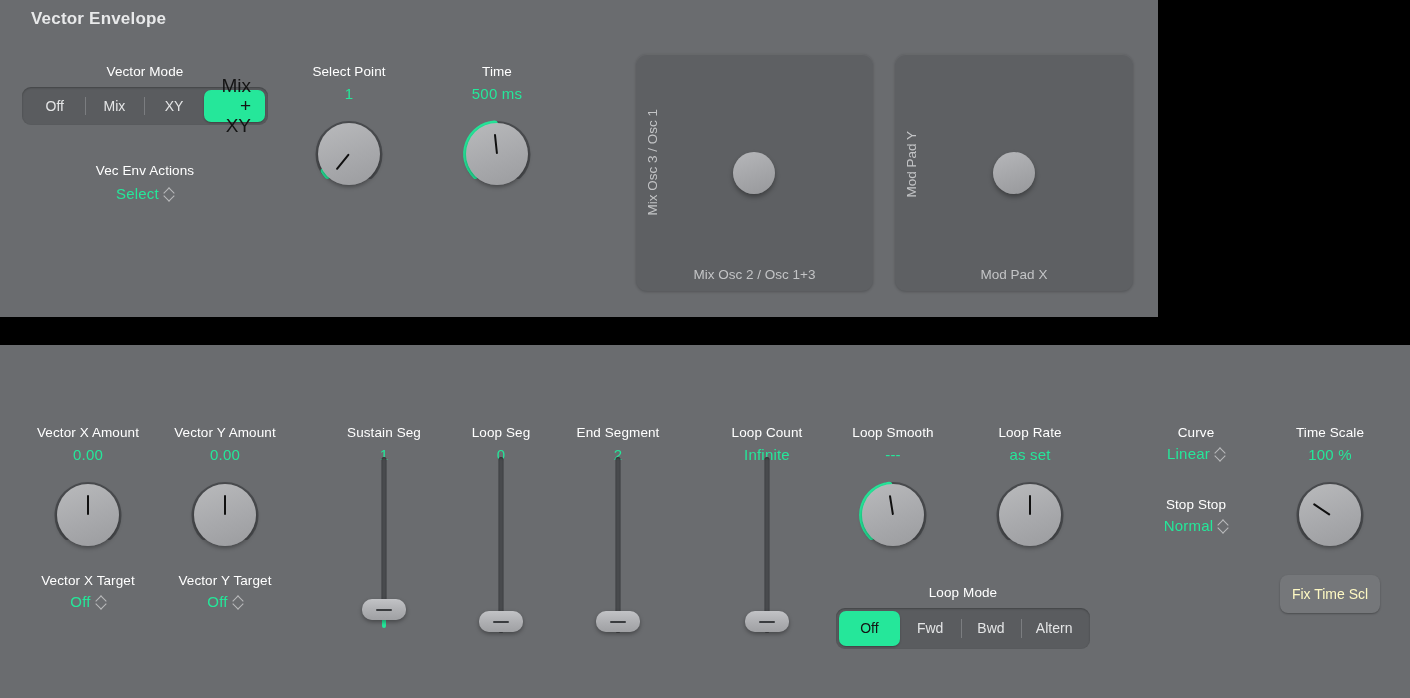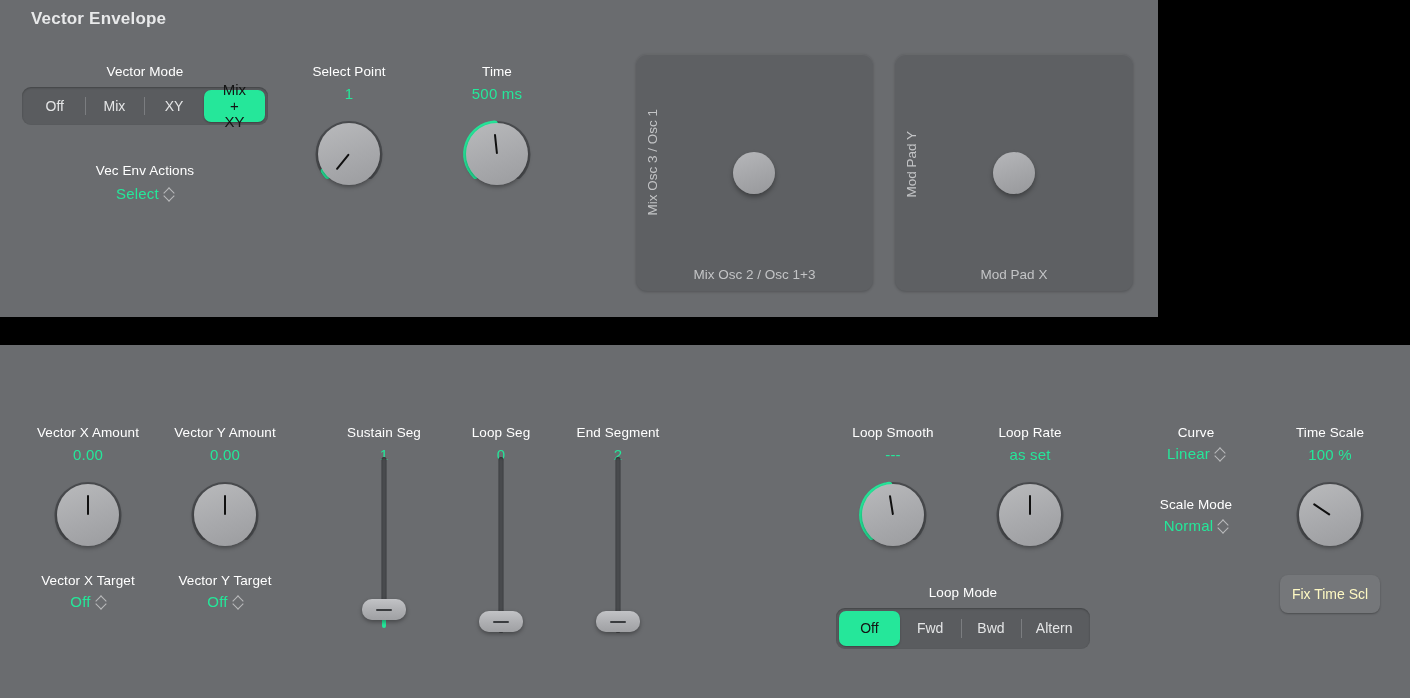--- a/index.html
+++ b/index.html
@@ -137,21 +137,21 @@
 <div class="panel" id="top-panel">
 
   <div class="title">Vector Envelope</div>
 
   <div class="ctrl" style="left:22px;top:64px;width:246px;">
     <div class="lbl">Vector Mode</div>
     <div class="seg" style="margin-top:8px;height:38px;width:246px;">
       <div class="seg-item" style="flex:1;">Off</div>
       <div class="seg-item" style="flex:1;">Mix</div>
       <div class="seg-item" style="flex:1;">XY</div>
-      <div class="seg-item on" style="flex:1.05;font-size:15px;">Mix +
+      <div class="seg-item on" style="flex:1.05;font-size:19px;text-align:right;">Mix +
 XY</div>
     </div>
   </div>
 
   <div class="ctrl" style="left:22px;top:163px;width:246px;">
     <div class="lbl">Vec Env Actions</div>
     <div class="val popup" style="margin-top:7px;">
       <span>Select</span>
       <span class="chev"></span>
     </div>
@@ -254,20 +254,28 @@
 
   <div class="ctrl" style="left:558px;top:80px;width:120px;">
     <div class="lbl">End Segment</div>
     <div class="val" style="margin-top:6px;">2</div>
     <div class="vslider" style="left:0;top:32px;width:120px;height:180px;">
       <div class="vtrack" style="top:0;height:176px;"></div>
       <div class="vthumb" style="top:154px;"></div>
     </div>
   </div>
 
+  <div class="ctrl" style="left:707px;top:80px;width:120px;">
+    <div class="lbl">Loop Count</div>
+    <div class="val" style="margin-top:6px;">Infinite</div>
+    <div class="vslider" style="left:0;top:32px;width:120px;height:180px;">
+      <div class="vtrack" style="top:0;height:176px;"></div>
+      <div class="vthumb" style="top:154px;"></div>
+    </div>
+  </div>
 
   <div class="ctrl" style="left:833px;top:80px;width:120px;">
     <div class="lbl">Loop Smooth</div>
     <div class="val" style="margin-top:6px;">---</div>
     <div class="knob" style="margin:10px auto 0;width:84px;height:84px;">
       <svg width="84" height="84" viewBox="0 0 84 84">
         <path d="M 20.6 63.4 A 30 30 0 1 1 63.4 63.4" fill="none" stroke="#4b4d50" stroke-width="7" stroke-linecap="round"></path>
         <path d="M 20.6 63.4 A 30 30 0 0 1 38.0 12.2" fill="none" stroke="#25e79a" stroke-width="7" stroke-linecap="round"></path>
       </svg>
       <div class="knob-cap" style="left:11px;top:11px;width:62px;height:62px;"></div>
@@ -299,21 +307,21 @@
 
   <div class="ctrl" style="left:1136px;top:80px;width:120px;">
     <div class="lbl">Curve</div>
     <div class="val popup" style="margin-top:5px;">
       <span>Linear</span>
       <span class="chev"></span>
     </div>
   </div>
 
   <div class="ctrl" style="left:1136px;top:152px;width:120px;">
-    <div class="lbl">Scale Mode</div>
+    <div class="lbl">Stop Stop</div>
     <div class="val popup" style="margin-top:5px;">
       <span>Normal</span>
       <span class="chev"></span>
     </div>
   </div>
 
   <div class="ctrl" style="left:1270px;top:80px;width:120px;">
     <div class="lbl">Time Scale</div>
     <div class="val" style="margin-top:6px;">100 %</div>
     <div class="knob" style="margin:10px auto 0;width:84px;height:84px;">

